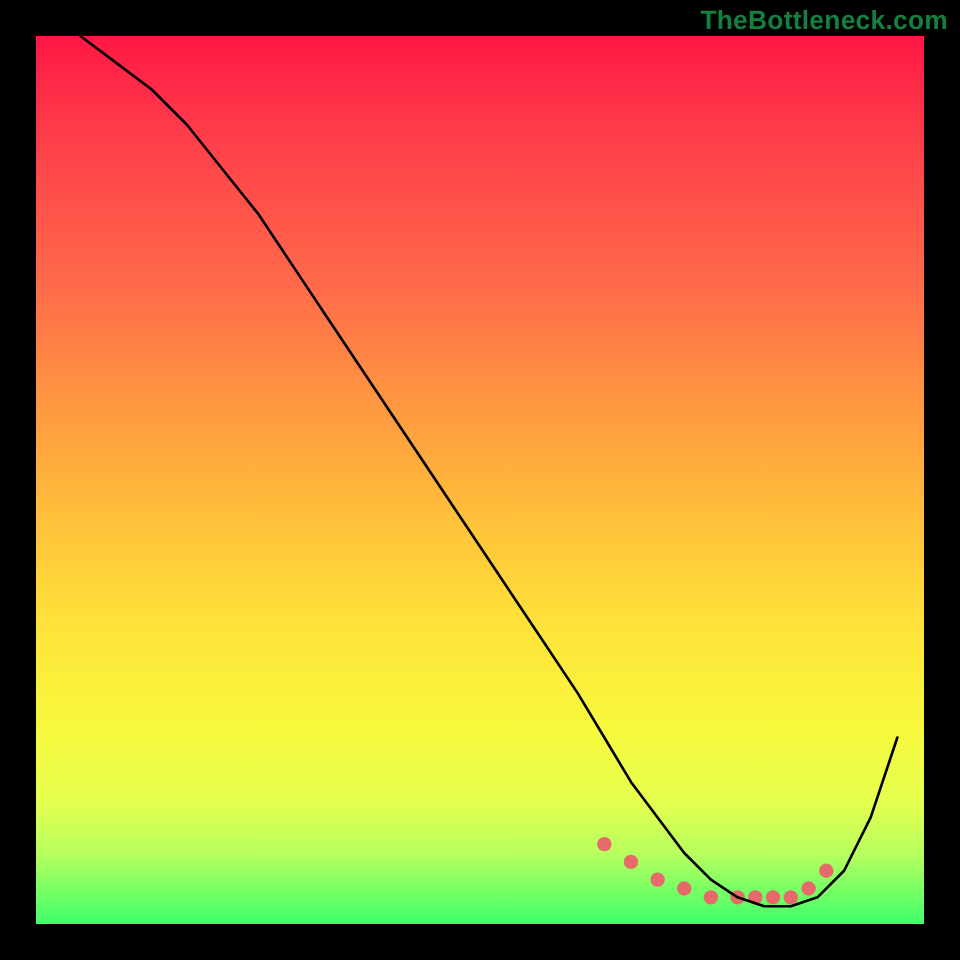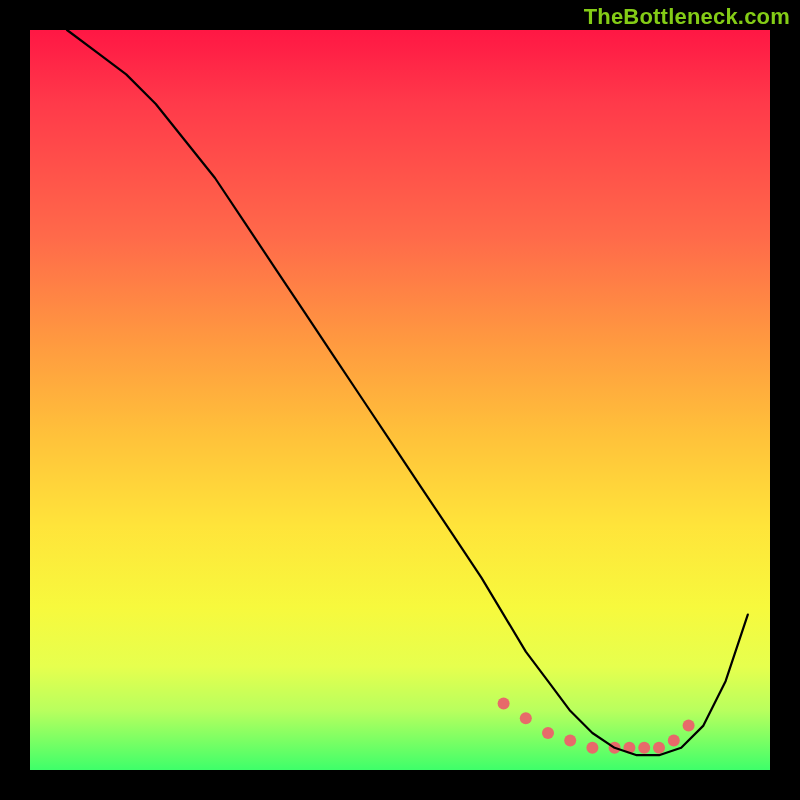--- a/index.html
+++ b/index.html
@@ -39,21 +39,21 @@
       #3eff6a 100%
     );
   }
   .watermark {
     position: absolute;
     top: 4px;
     right: 10px;
     font-family: Arial, Helvetica, sans-serif;
     font-size: 22px;
     font-weight: 600;
-    color: #84cc16;
+    color: #15803d;
     letter-spacing: 0.2px;
   }
   svg.overlay {
     position: absolute;
     left: 30px;
     top: 30px;
     width: 740px;
     height: 740px;
     overflow: visible;
   }

